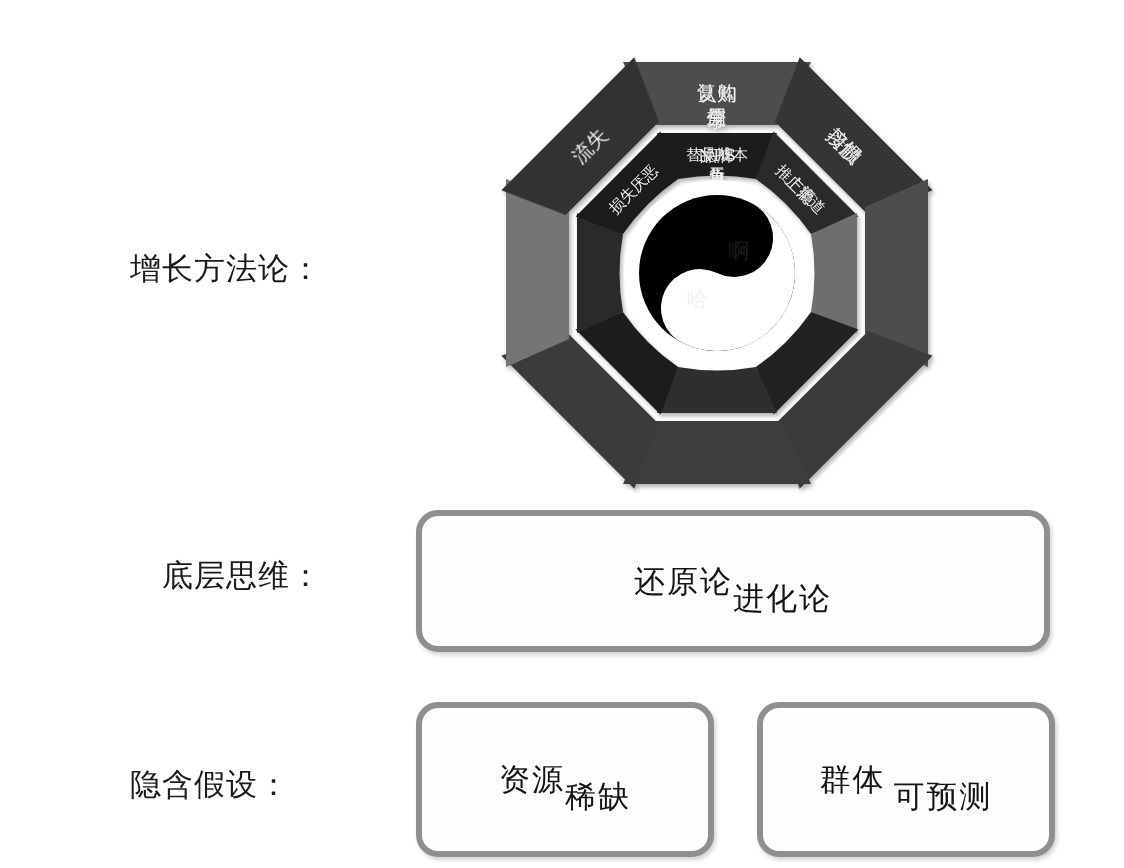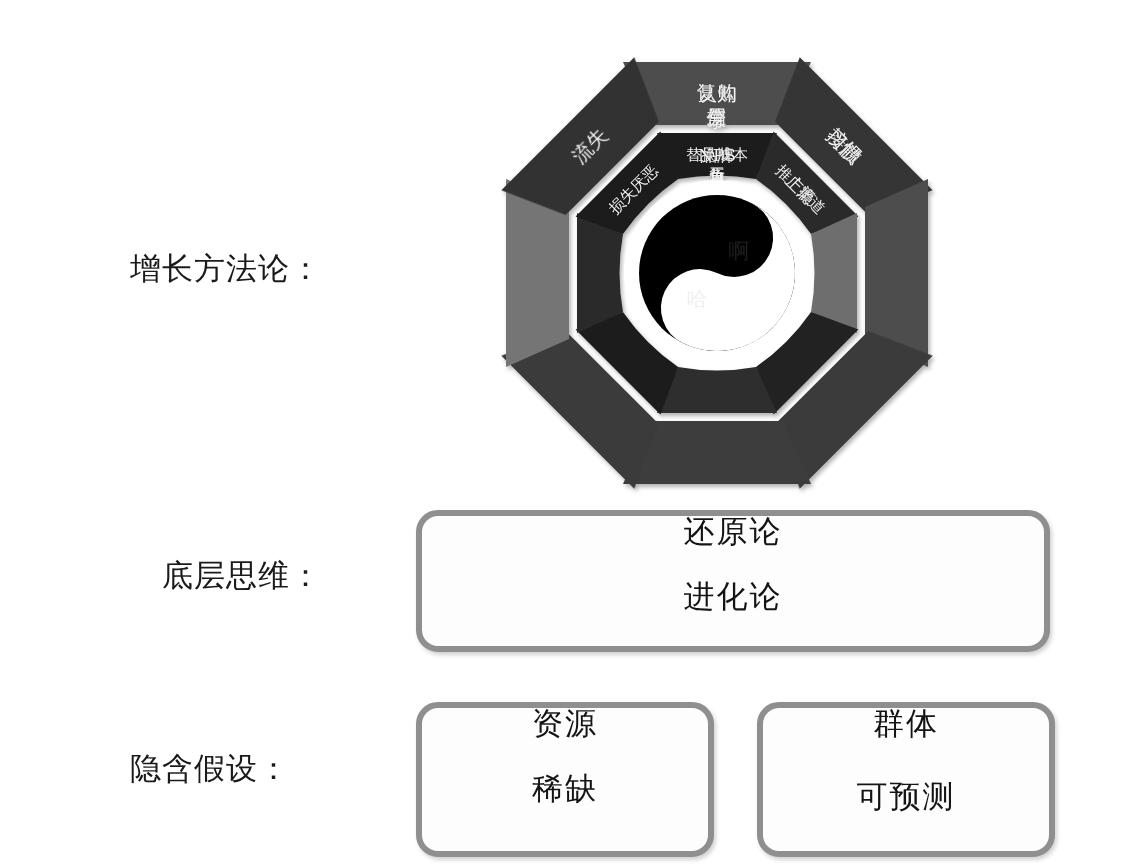--- a/index.html
+++ b/index.html
@@ -26,21 +26,21 @@
     position: absolute;
     font-family: "DejaVu Serif", "Liberation Serif", serif;
     font-size: 31px;
     color: #1a1a1a;
     letter-spacing: 1px;
     white-space: nowrap;
     line-height: 1;
   }
   #label-growth  { left: 130px; top: 253px; }
   #label-thinking{ left: 130px; top: 560px; margin-left: 32px; }
-  #label-assump  { left: 130px; top: 753px; }
+  #label-assump  { left: 130px; top: 769px; }
 
   
   #wheel-wrap {
     position: absolute;
     left: 487px;
     top: 33px;
     width: 460px;
     height: 480px;
   }
   #wheel-svg { display: block; width: 460px; height: 480px; }
@@ -69,22 +69,23 @@
   .yy-label.on-dark  { fill: #f0f0f0; }
 
   
   .rbox {
     position: absolute;
     box-sizing: border-box;
     background: #fdfdfd;
     border: 6px solid #8f8f8f;
     border-radius: 22px;
     display: flex;
-    flex-direction: column;
+    flex-direction: row;
     align-items: center;
+    justify-content: center;
     box-shadow: 2px 3px 4px rgba(0,0,0,.18);
   }
   .rbox .line {
     font-family: "DejaVu Serif", "Liberation Serif", serif;
     font-size: 31px;
     color: #141414;
     line-height: 1;
     letter-spacing: 2px;
     white-space: nowrap;
   }

